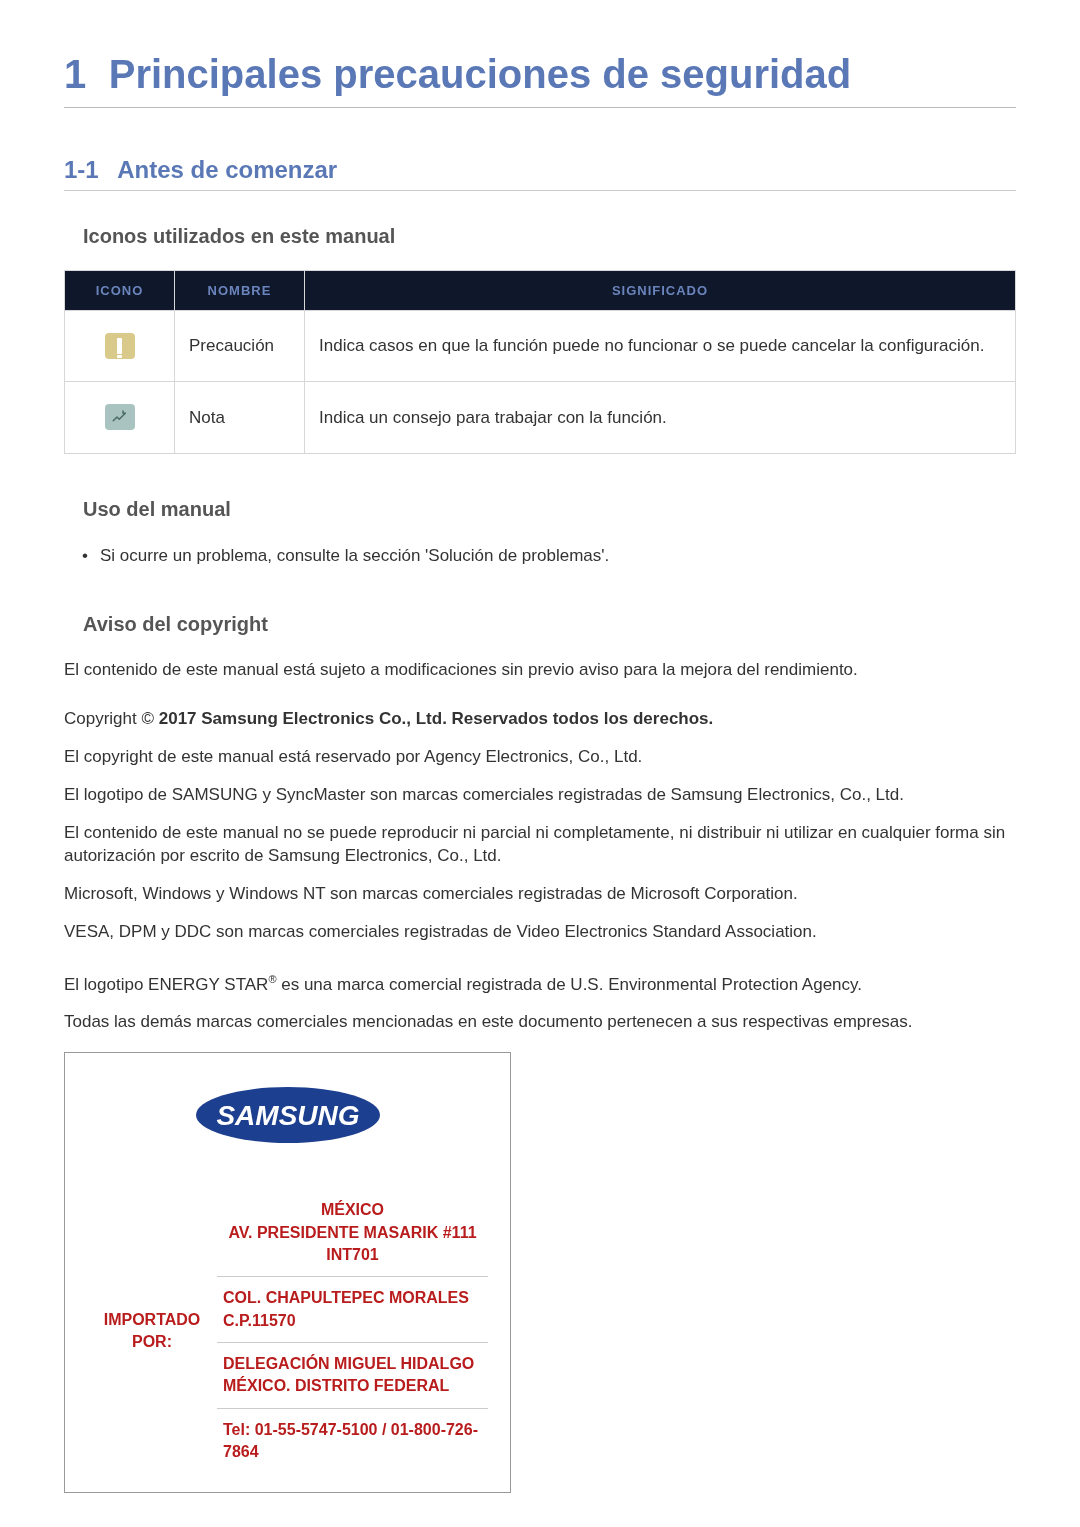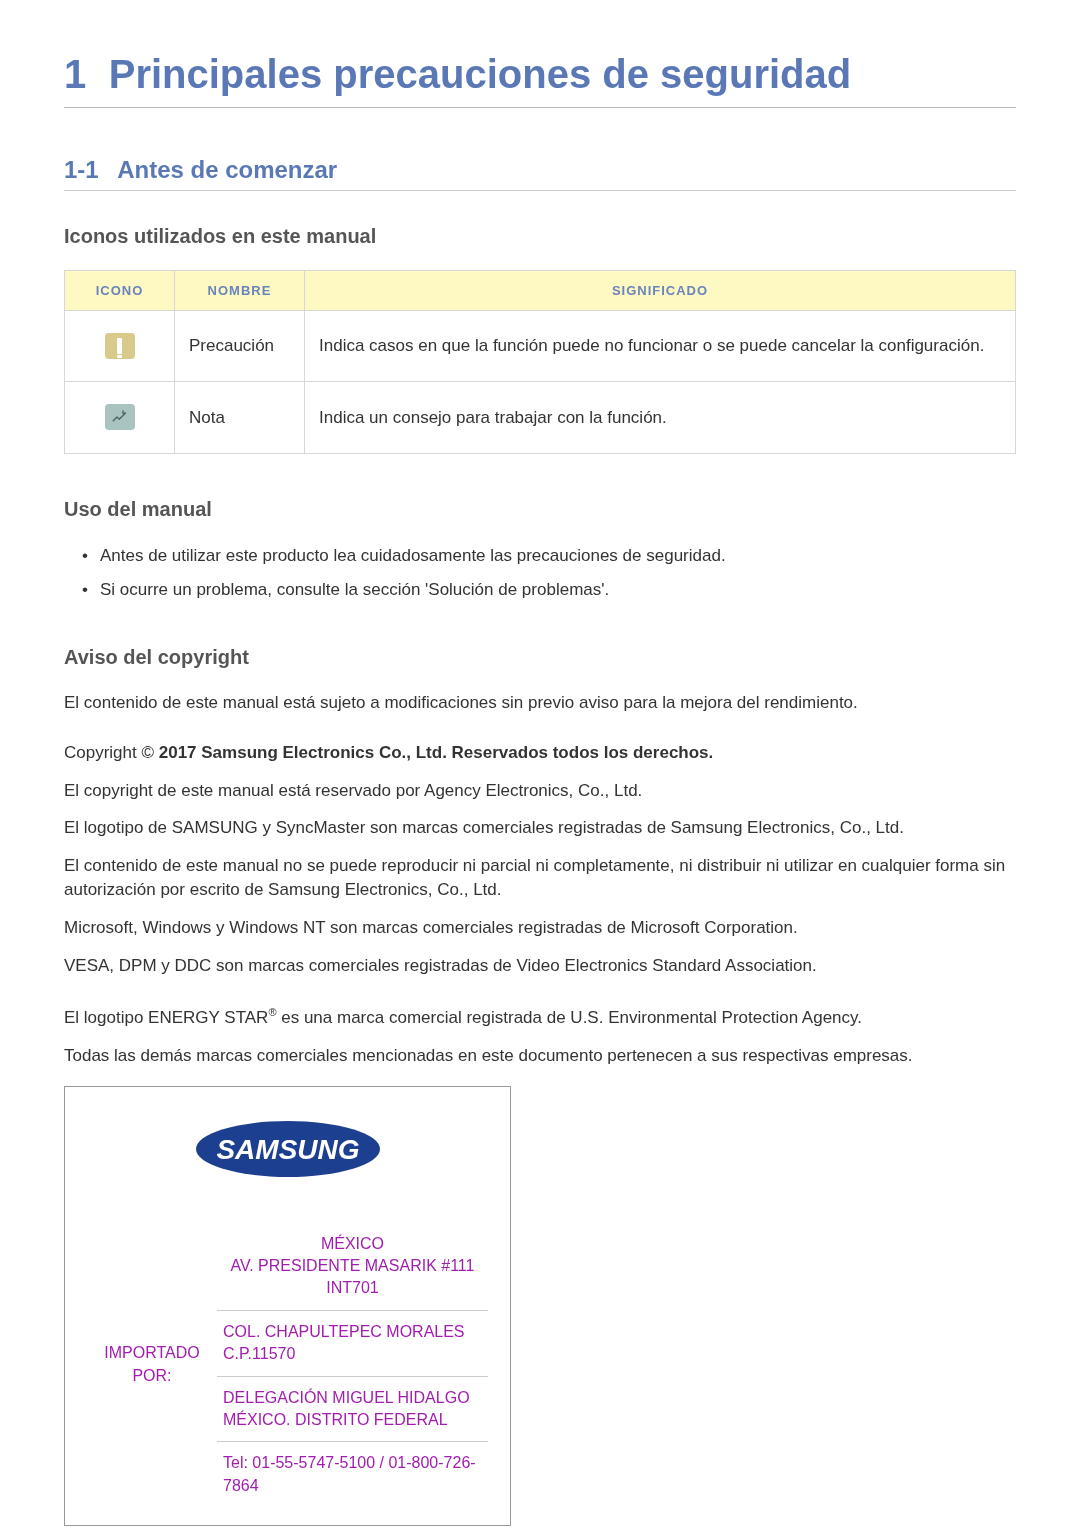--- a/index.html
+++ b/index.html
@@ -4,25 +4,25 @@
 <style>
   * { box-sizing: border-box; margin: 0; padding: 0; }
   html, body { width: 1080px; background: #fff; font-family: Arial, Helvetica, sans-serif; color: #333; }
   .page { padding: 52px 64px 40px 64px; }
   .chap-title { border-bottom: 1px solid #bbb; padding-bottom: 10px; margin-bottom: 48px; }
   .chap-title .num { font-size: 40px; font-weight: bold; color: #5a78b6; margin-right: 18px; }
   .chap-title .txt { font-size: 40px; font-weight: bold; color: #5a78b6; }
   .sec-title { border-bottom: 1px solid #ccc; padding-bottom: 6px; margin-bottom: 34px; }
   .sec-title .num { font-size: 24px; font-weight: bold; color: #5a78b6; margin-right: 14px; }
   .sec-title .txt { font-size: 24px; font-weight: bold; color: #5a78b6; }
-  .subhead { font-size: 20px; font-weight: bold; color: #555; margin-bottom: 22px; }
+  .subhead { font-size: 20px; font-weight: bold; color: #555; margin-bottom: 22px; margin-left: 19px; }
   .section { margin-bottom: 44px; }
 
   table.icons { width: 100%; border-collapse: collapse; border: 1px solid #d7d7d7; margin-bottom: 6px; }
-  table.icons th { font-size: 13px; font-weight: 600; letter-spacing: 1px; color: #6a84bc; background: #fef9c3; padding: 12px 10px; border: 1px solid #d7d7d7; text-align: center; }
+  table.icons th { font-size: 13px; font-weight: 600; letter-spacing: 1px; color: #6a84bc; background: #0f172a; padding: 12px 10px; border: 1px solid #d7d7d7; text-align: center; }
   table.icons td { font-size: 17px; color: #333; padding: 22px 14px; border: 1px solid #d7d7d7; vertical-align: middle; }
   table.icons td.icon-cell { text-align: center; width: 110px; }
   table.icons td.name-cell { width: 130px; }
   table.icons td.meaning-cell { }
 
   .caution-ico { display: inline-flex; width: 30px; height: 26px; border-radius: 4px; background: #d9c98a; align-items: center; justify-content: center; }
   .caution-ico .bar { width: 5px; height: 16px; background: #fff; border-radius: 1px; position: relative; }
   .caution-ico .bar::after { content: ""; position: absolute; bottom: -4px; left: 0; width: 5px; height: 3px; background: #fff; border-radius: 1px; }
 
   .note-ico { display: inline-flex; width: 30px; height: 26px; border-radius: 4px; background: #a9c4c0; align-items: center; justify-content: center; }
@@ -35,21 +35,21 @@
   .para { font-size: 17px; color: #333; line-height: 1.4; margin-bottom: 14px; }
   .para.copyline { margin-top: 26px; }
   .para.copyline .pre { font-weight: normal; margin-top: 18px; }
   .para.copyline .bold { font-weight: bold; }
   .para .sup { font-size: 11px; vertical-align: super; }
 
   .importer-box { border: 1px solid #999; width: 447px; padding: 22px 22px 18px 22px; margin-top: 18px; }
   .importer-box .logo-wrap { text-align: center; margin-bottom: 40px; margin-top: 10px; }
   .importer-box .logo { display: inline-block; }
   .importer-box table { width: 100%; border-collapse: collapse; }
-  .importer-box td { font-size: 16px; color: #a21caf; padding: 6px 6px; vertical-align: top; }
+  .importer-box td { font-size: 16px; color: #b91c1c; padding: 6px 6px; vertical-align: top; font-weight: bold; }
   .importer-box td.lab { width: 130px; text-align: center; vertical-align: middle; line-height: 1.4; }
   .importer-box td.val { border-bottom: 1px solid #ccc; padding-bottom: 10px; padding-top: 10px; line-height: 1.4; }
   .importer-box tr:first-child td.val { text-align: center; border-bottom: 1px solid #ccc; }
   .importer-box tr:last-child td.val { border-bottom: none; }
 </style>
 </head>
 <body>
 
 <div class="page">
 
@@ -95,21 +95,20 @@
           <td class="name-cell">Nota</td>
           <td class="meaning-cell">Indica un consejo para trabajar con la función.</td>
         </tr>
       </tbody>
     </table>
   </div>
 
   <div class="section">
     <div class="subhead">Uso del manual</div>
     <ul class="bullets">
-      <li>Antes de utilizar este producto lea cuidadosamente las precauciones de seguridad.</li>
       <li>Si ocurre un problema, consulte la sección 'Solución de problemas'.</li>
     </ul>
   </div>
 
   <div class="section">
     <div class="subhead">Aviso del copyright</div>
     <p class="para">El contenido de este manual está sujeto a modificaciones sin previo aviso para la mejora del rendimiento.</p>
     <p class="para copyline">
       <span class="pre">Copyright © </span><span class="bold">2017 Samsung Electronics Co., Ltd. Reservados todos los derechos.</span>
     </p>

